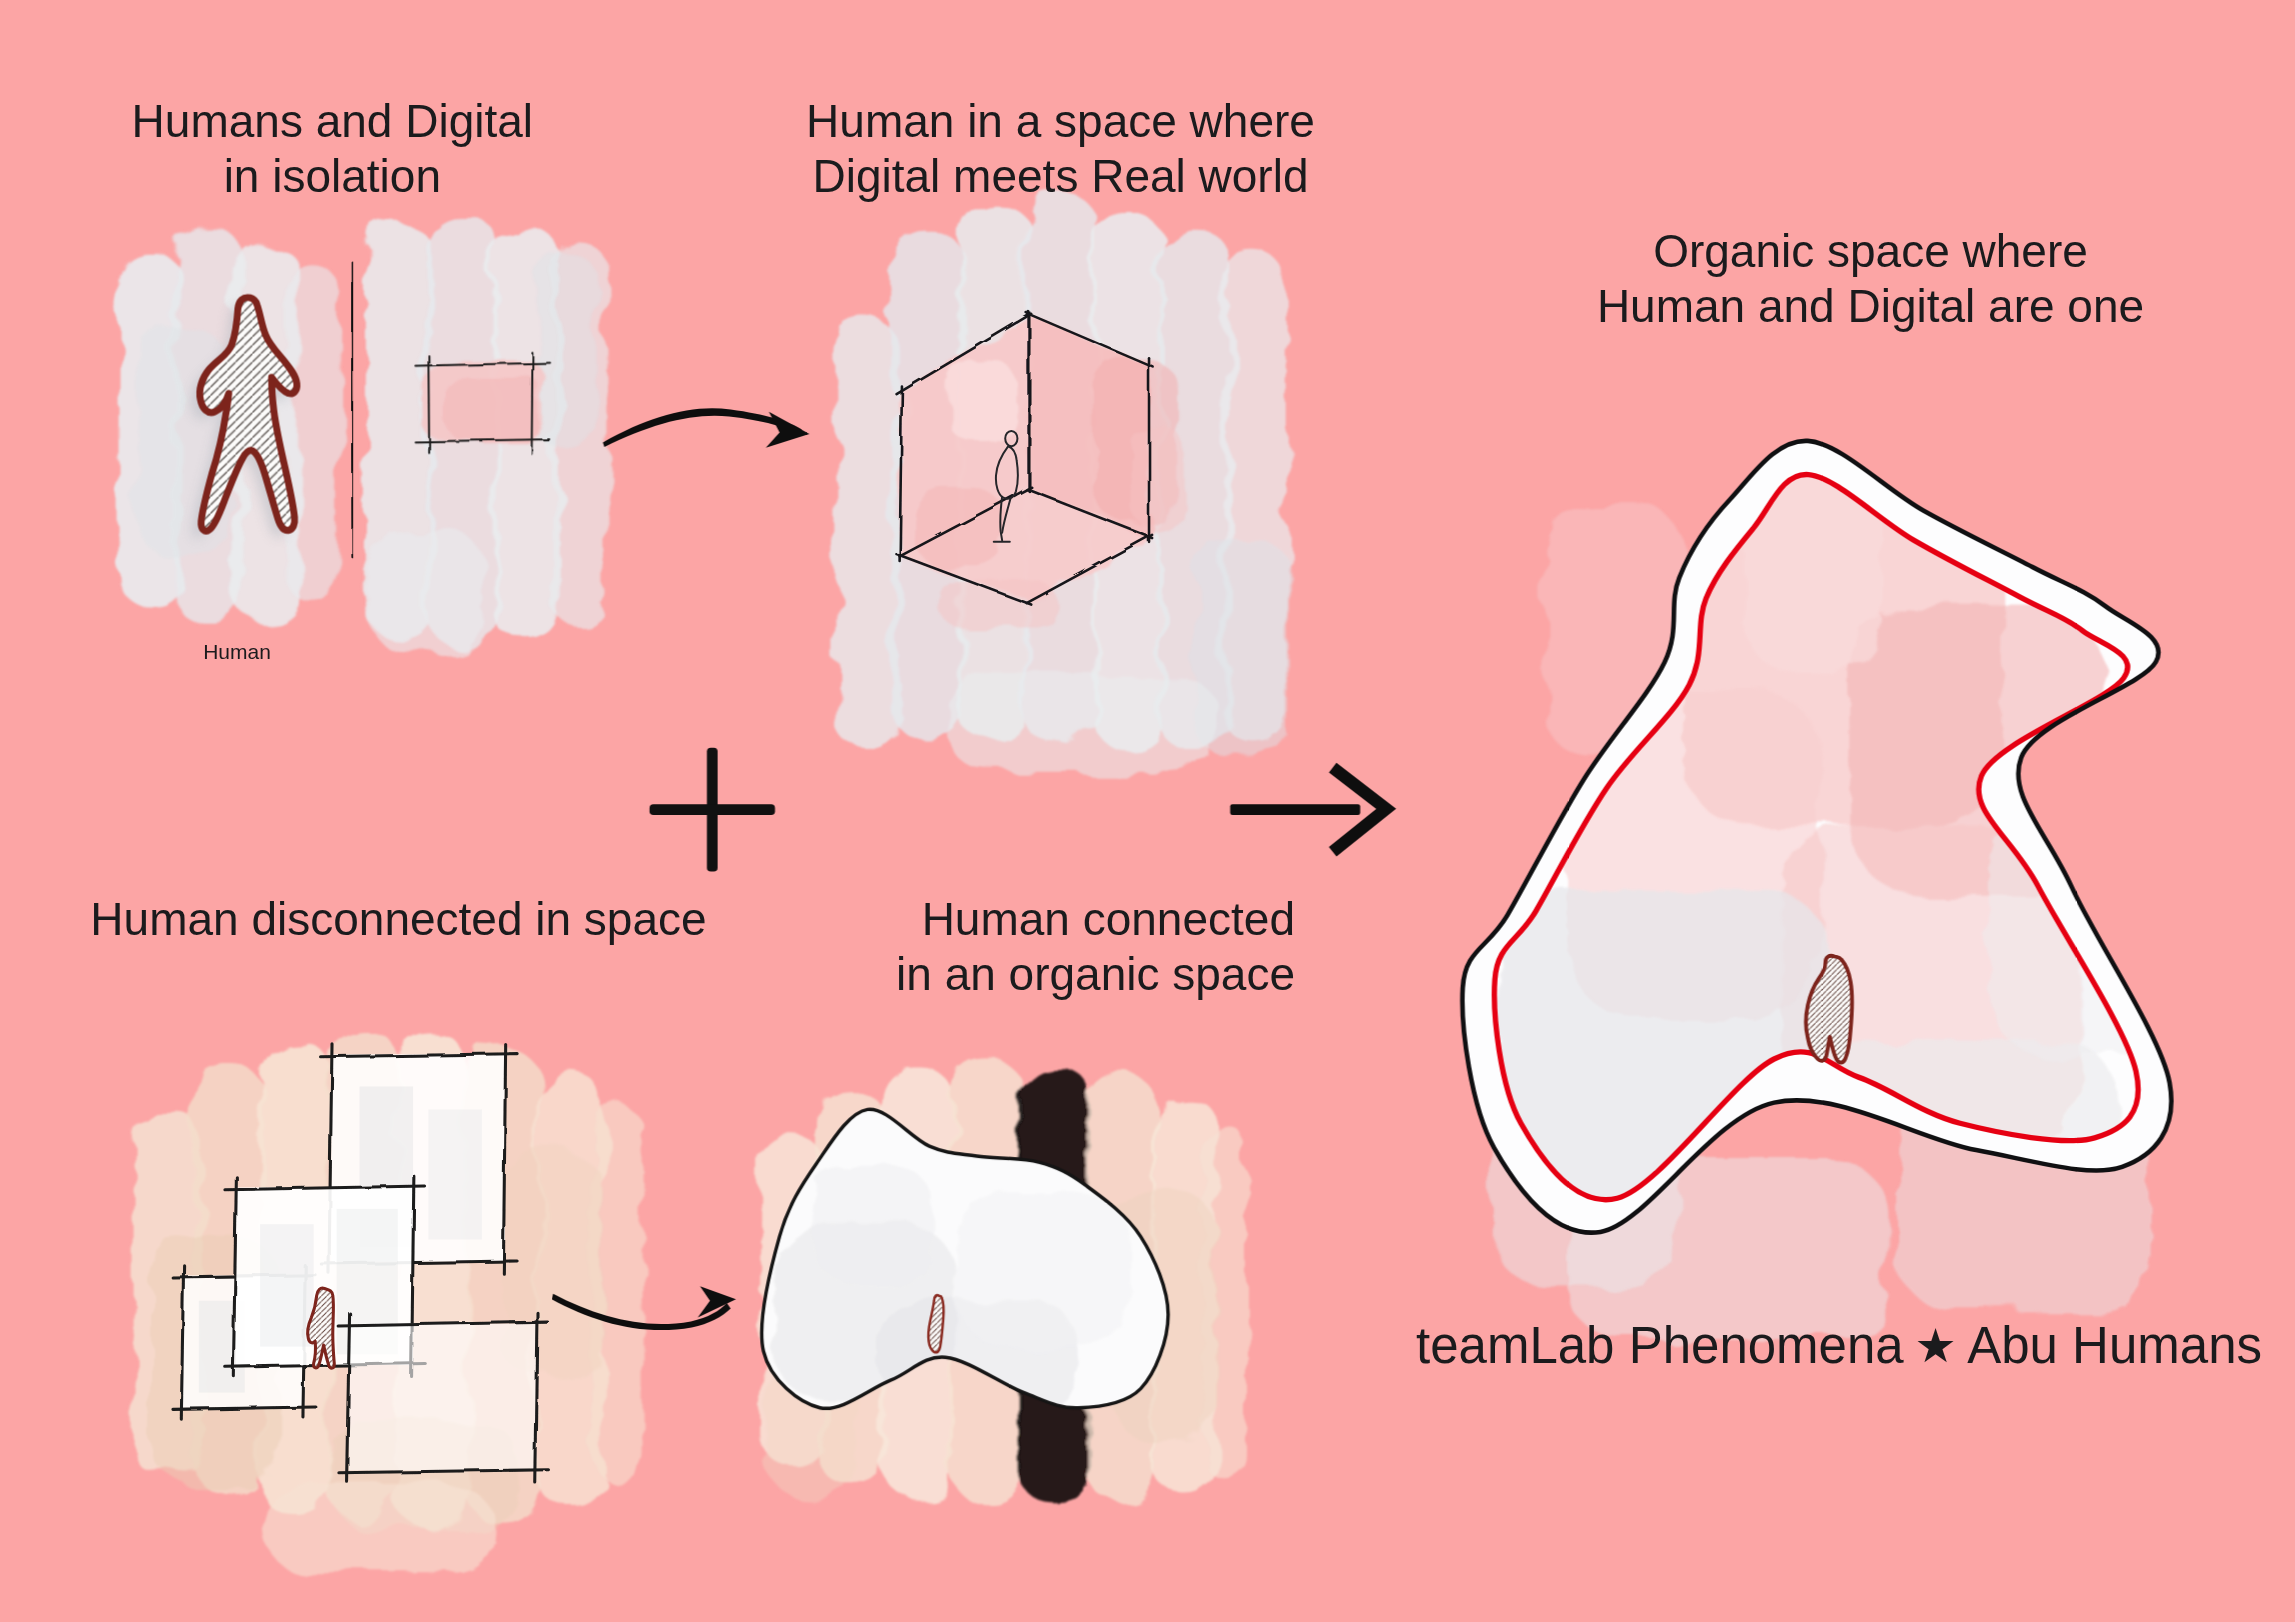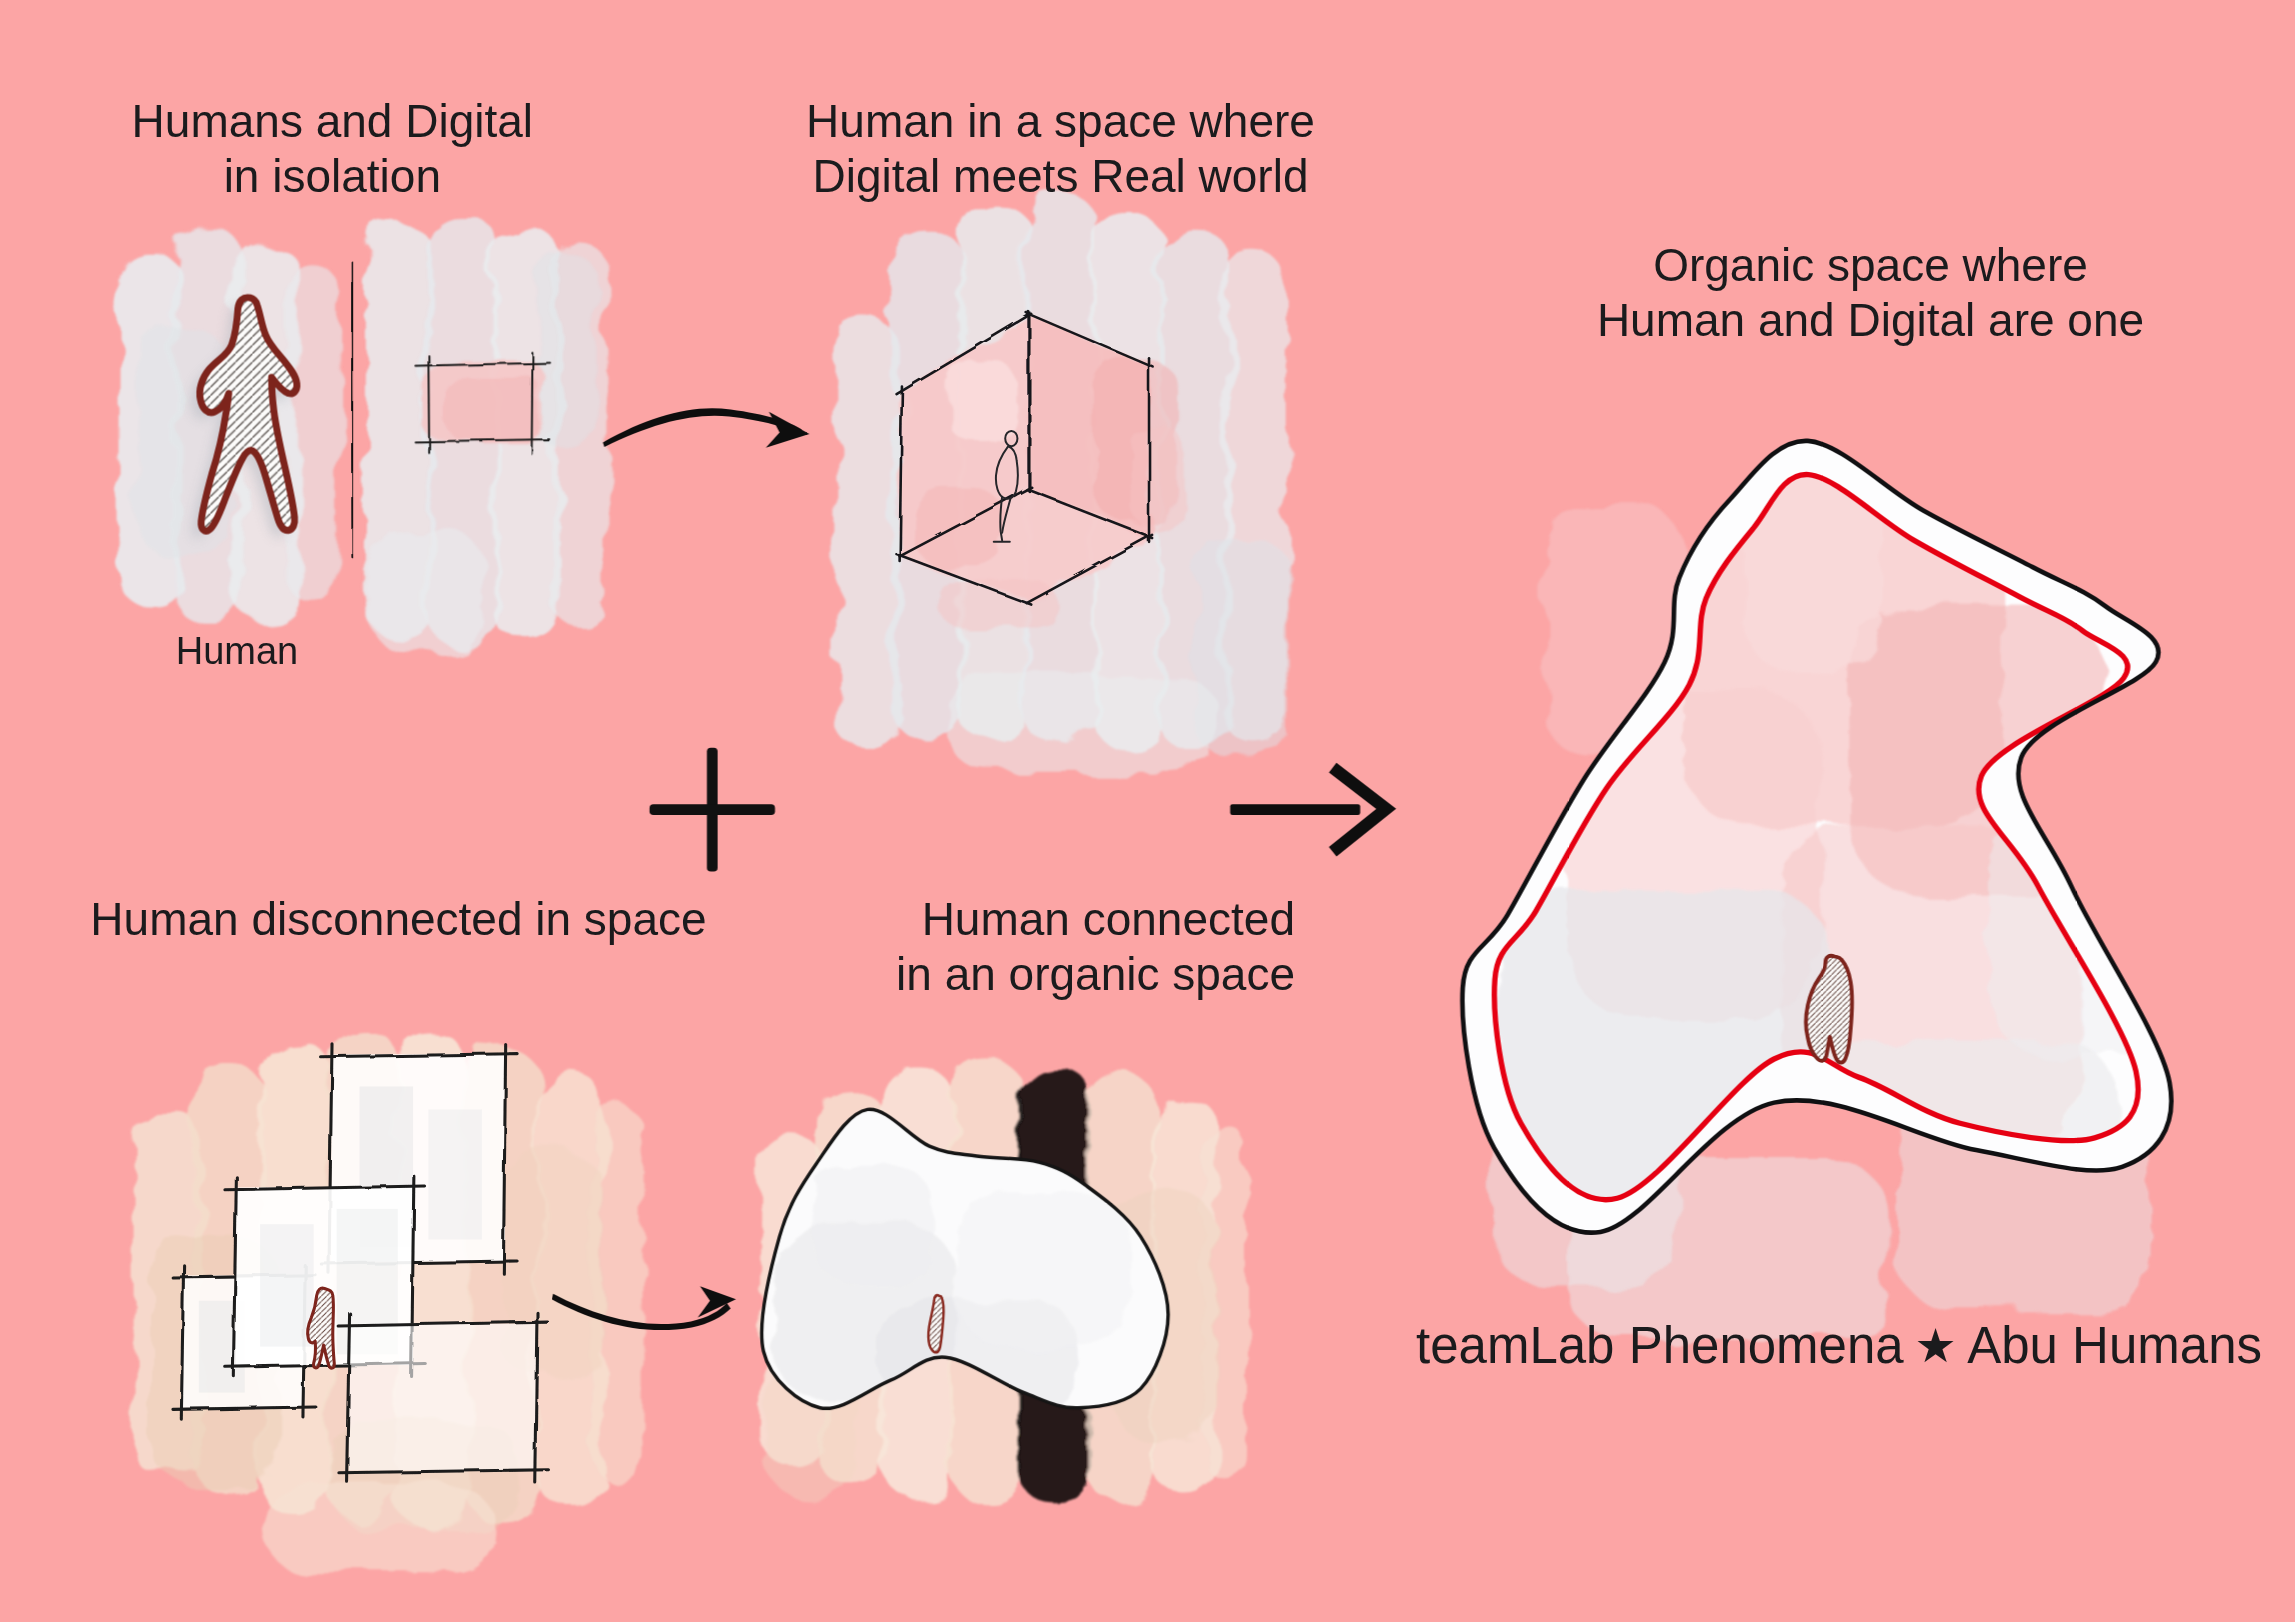--- a/index.html
+++ b/index.html
@@ -1,20 +1,20 @@
 <!DOCTYPE html>
 <html style="--ink: #1b1b1d; --maroon: #7d241c; --red: #e60012; --pink: #f6c4c4; --peach: #f4decd; --grayblue: #e8ebee;font-size:12.2px"><head>
 <meta charset="utf-8">
 <style>
   html,body{margin:0;padding:0;background:#fff;}
   .page{position:relative;width:2295px;height:1623px;background:#fca5a5;overflow:hidden;font-family:"Liberation Sans",sans-serif;}
   svg.art{position:absolute;left:0;top:0;}
   .t{position:absolute;color:var(--ink,#1b1b1d);text-align:center;white-space:pre-line;}
   .title{font-size:46px;line-height:55px;letter-spacing:0px;}
-  .small{font-size:38px;line-height:35px;}
+  .small{font-size:21px;line-height:35px;}
   .caption{font-size:51px;line-height:61px;white-space:nowrap;}
   .caption .star{display:inline-block;margin:0 10.7px;font-size:47px;transform:translateY(-1.5px);}
 </style>
 </head>
 <body>
 
 <div class="page">
 <svg class="art" width="2295" height="1623" viewBox="0 0 3000 2121">
   <defs>
     <filter id="wc" x="-30%" y="-30%" width="160%" height="160%">
@@ -254,21 +254,21 @@
   <g>
     <rect x="1608" y="1051" width="170" height="14" rx="3" fill="#0e0e0e"></rect>
     <path d="M1742,1003 L1812,1057 L1742,1113" fill="none" stroke="#0e0e0e" stroke-width="16" stroke-linecap="butt" stroke-linejoin="miter"></path>
   </g>
 </svg>
 
 <div class="t title" style="left:-12.2px;top:94px;width:689px;">Humans and Digital
 in isolation</div>
 <div class="t title" style="left:716px;top:94px;width:689px;">Human in a space where
 Digital meets Real world</div>
-<div class="t title" style="left:1507px;top:238px;width:727px;">Organic space where
+<div class="t title" style="left:1507px;top:224px;width:727px;">Organic space where
 Human and Digital are one</div>
 <div class="t title" style="left:16px;top:892px;width:765px;">Human disconnected in space</div>
 <div class="t title" style="left:683px;top:892px;width:612px;text-align:right;">Human connected
 in an organic space</div>
 <div class="t small" style="left:122px;top:634px;width:230px;">Human</div>
 <div class="t caption" style="left:1416px;top:1315px;width:842px;">
   <span>teamLab Phenomena</span><span class="star">★</span><span>Abu Humans</span>
 </div>
 </div>
 

